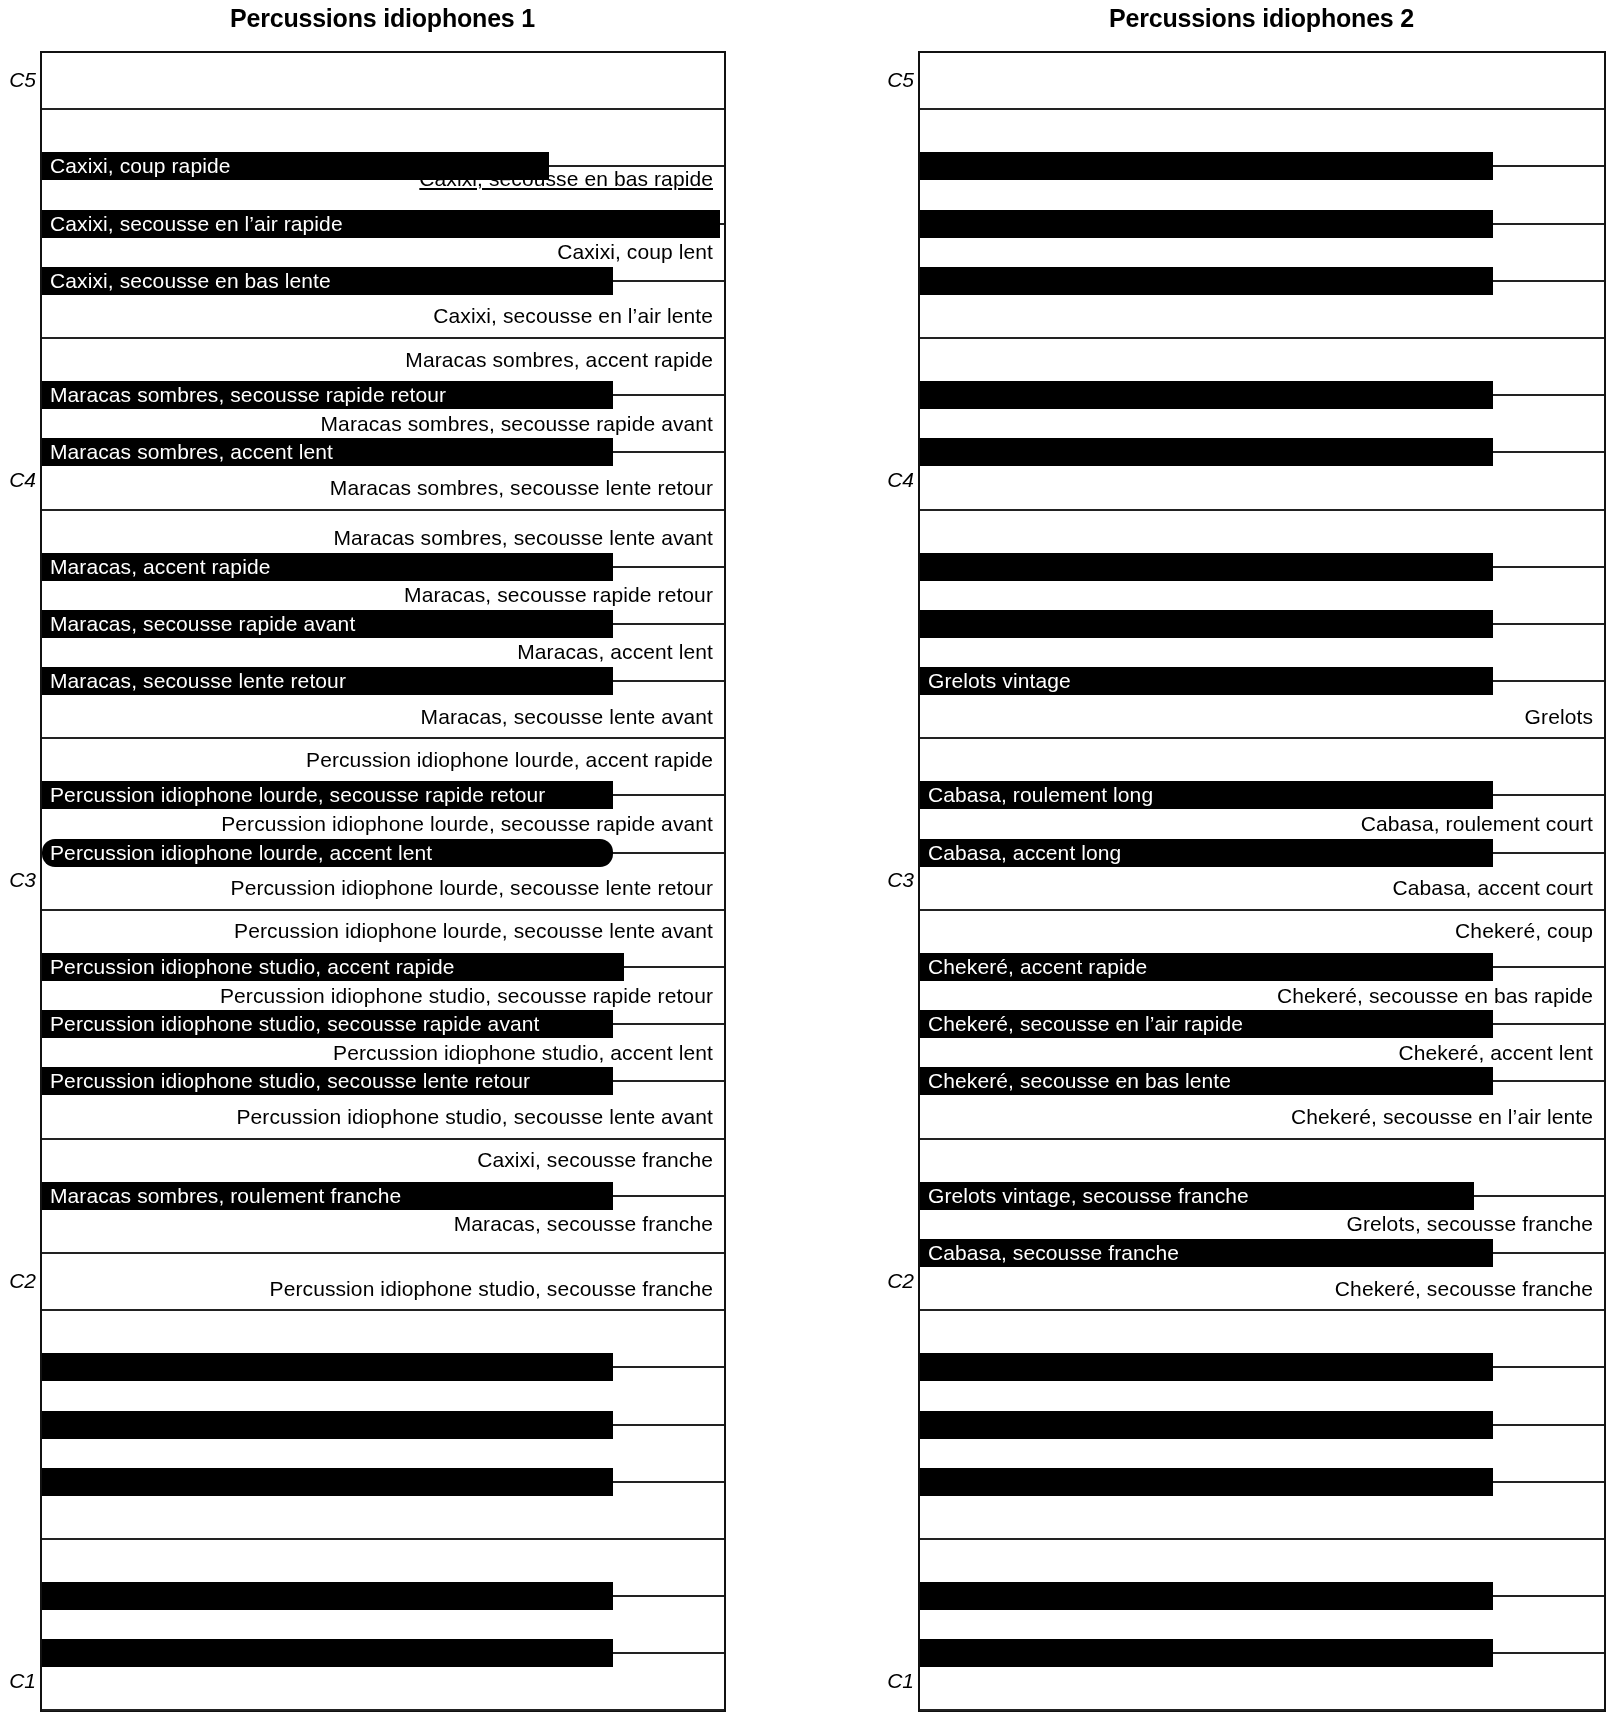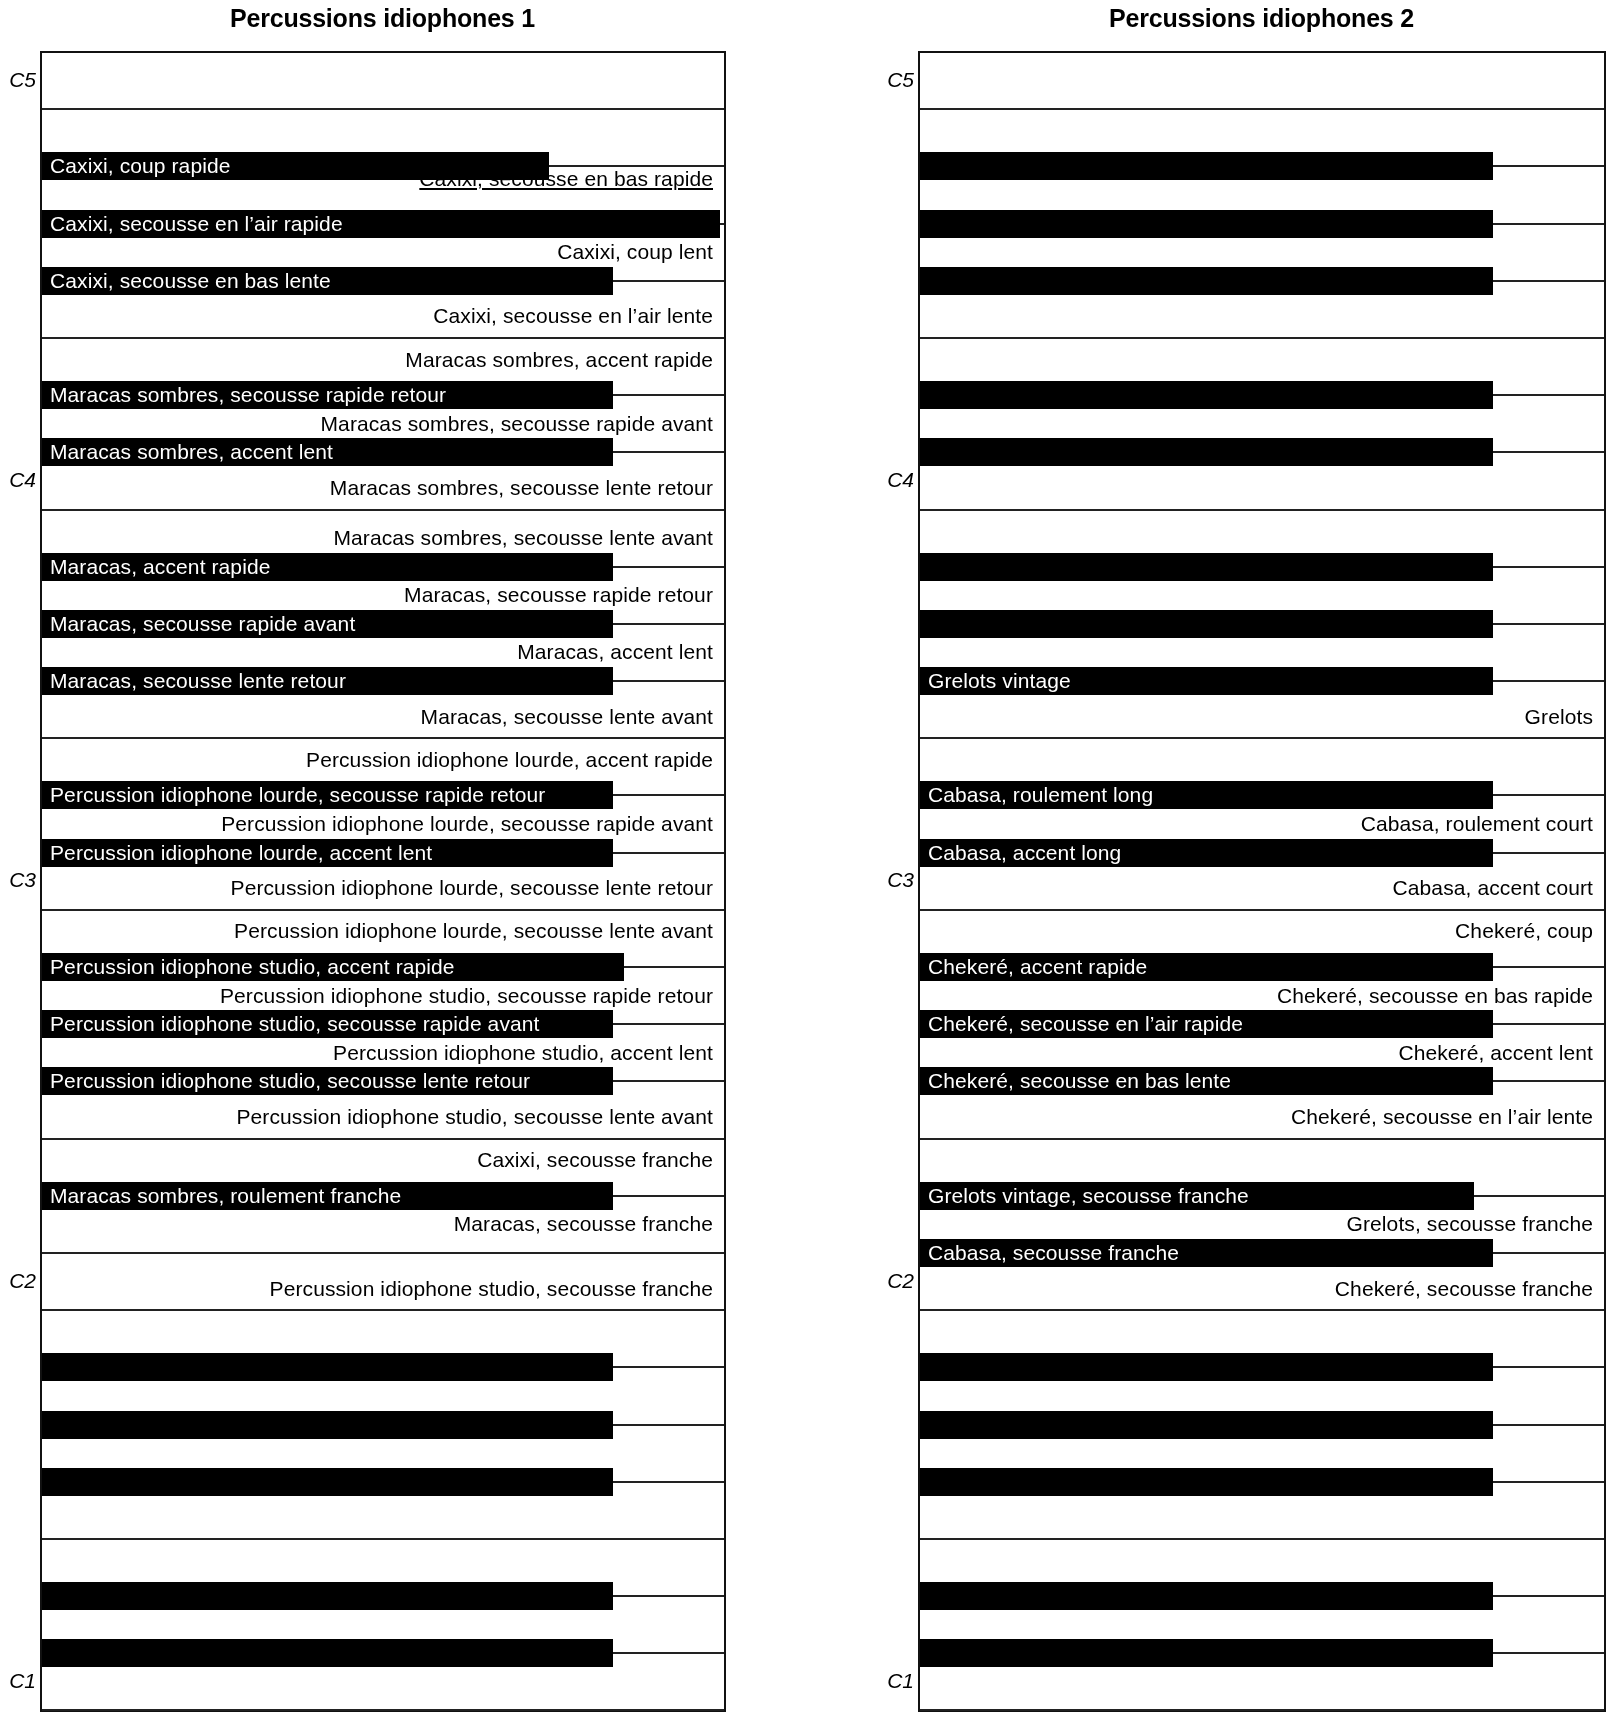--- a/index.html
+++ b/index.html
@@ -102,21 +102,21 @@
       </div>
       <div class="black-key" style="top: 556.897px; width: 571px;">
         <span class="black-label">Maracas, secousse rapide avant</span>
       </div>
       <div class="black-key" style="top: 614.086px; width: 571px;">
         <span class="black-label">Maracas, secousse lente retour</span>
       </div>
       <div class="black-key" style="top: 728.466px; width: 571px;">
         <span class="black-label">Percussion idiophone lourde, secousse rapide retour</span>
       </div>
-      <div class="black-key" style="top: 785.655px; width: 571px;">
+      <div class="black-key" style="top: 785.655px; width: 571px; border-radius: 13px;">
         <span class="black-label">Percussion idiophone lourde, accent lent</span>
       </div>
       <div class="black-key" style="top: 900.034px; width: 582px;">
         <span class="black-label">Percussion idiophone studio, accent rapide</span>
       </div>
       <div class="black-key" style="top: 957.224px; width: 571px;">
         <span class="black-label">Percussion idiophone studio, secousse rapide avant</span>
       </div>
       <div class="black-key" style="top: 1014.41px; width: 571px;">
         <span class="black-label">Percussion idiophone studio, secousse lente retour</span>

